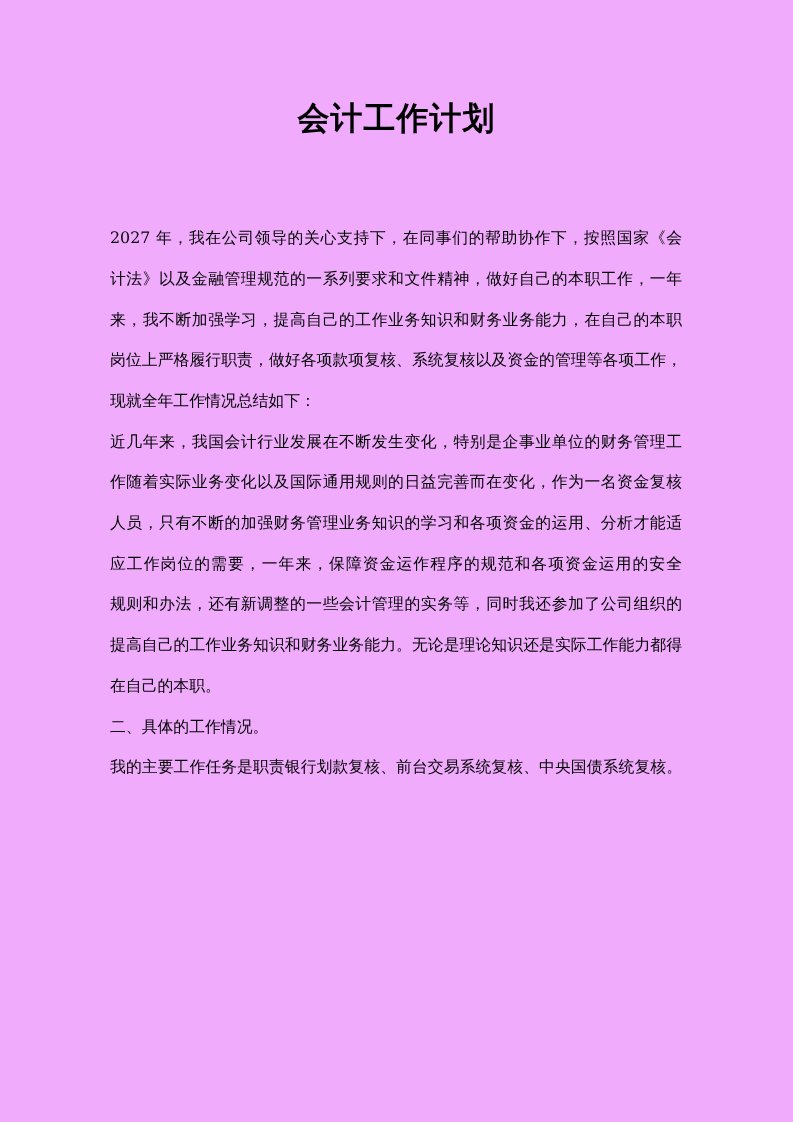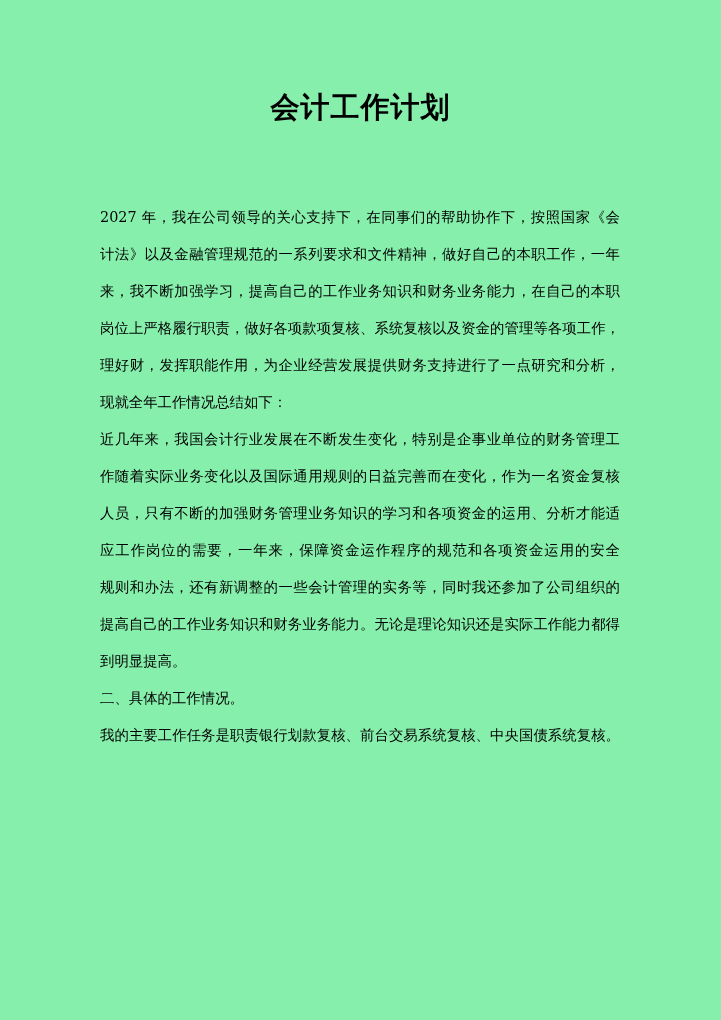--- a/index.html
+++ b/index.html
@@ -4,21 +4,21 @@
 <style>
   html, body {
     margin: 0;
     padding: 0;
     background: #ffffff;
   }
   .page {
     position: relative;
     width: 721px;
     height: 1020px;
-    background: #86efac;
+    background: #f0abfc;
     overflow: hidden;
     font-family: "DejaVu Serif", "Liberation Serif", serif;
     color: #000000;
   }
   .doc-title {
     position: absolute;
     top: 88px;
     left: 0;
     width: 100%;
     margin: 0;
@@ -51,25 +51,24 @@
 </head>
 <body>
 
 <div class="page">
   <h1 class="doc-title">会计工作计划</h1>
   <div class="doc-body">
       <div class="text-line">2027 年，我在公司领导的关心支持下，在同事们的帮助协作下，按照国家《会</div>
       <div class="text-line">计法》以及金融管理规范的一系列要求和文件精神，做好自己的本职工作，一年</div>
       <div class="text-line">来，我不断加强学习，提高自己的工作业务知识和财务业务能力，在自己的本职</div>
       <div class="text-line">岗位上严格履行职责，做好各项款项复核、系统复核以及资金的管理等各项工作，</div>
-      <div class="text-line">理好财，发挥职能作用，为企业经营发展提供财务支持进行了一点研究和分析，</div>
       <div class="text-line no-stretch">现就全年工作情况总结如下：</div>
       <div class="text-line">近几年来，我国会计行业发展在不断发生变化，特别是企事业单位的财务管理工</div>
       <div class="text-line">作随着实际业务变化以及国际通用规则的日益完善而在变化，作为一名资金复核</div>
       <div class="text-line">人员，只有不断的加强财务管理业务知识的学习和各项资金的运用、分析才能适</div>
       <div class="text-line">应工作岗位的需要，一年来，保障资金运作程序的规范和各项资金运用的安全</div>
       <div class="text-line">规则和办法，还有新调整的一些会计管理的实务等，同时我还参加了公司组织的</div>
       <div class="text-line">提高自己的工作业务知识和财务业务能力。无论是理论知识还是实际工作能力都得</div>
-      <div class="text-line no-stretch">到明显提高。</div>
+      <div class="text-line no-stretch">在自己的本职。</div>
       <div class="text-line no-stretch">二、具体的工作情况。</div>
       <div class="text-line">我的主要工作任务是职责银行划款复核、前台交易系统复核、中央国债系统复核。</div>
     </div>
 </div>
 
 </body></html>

